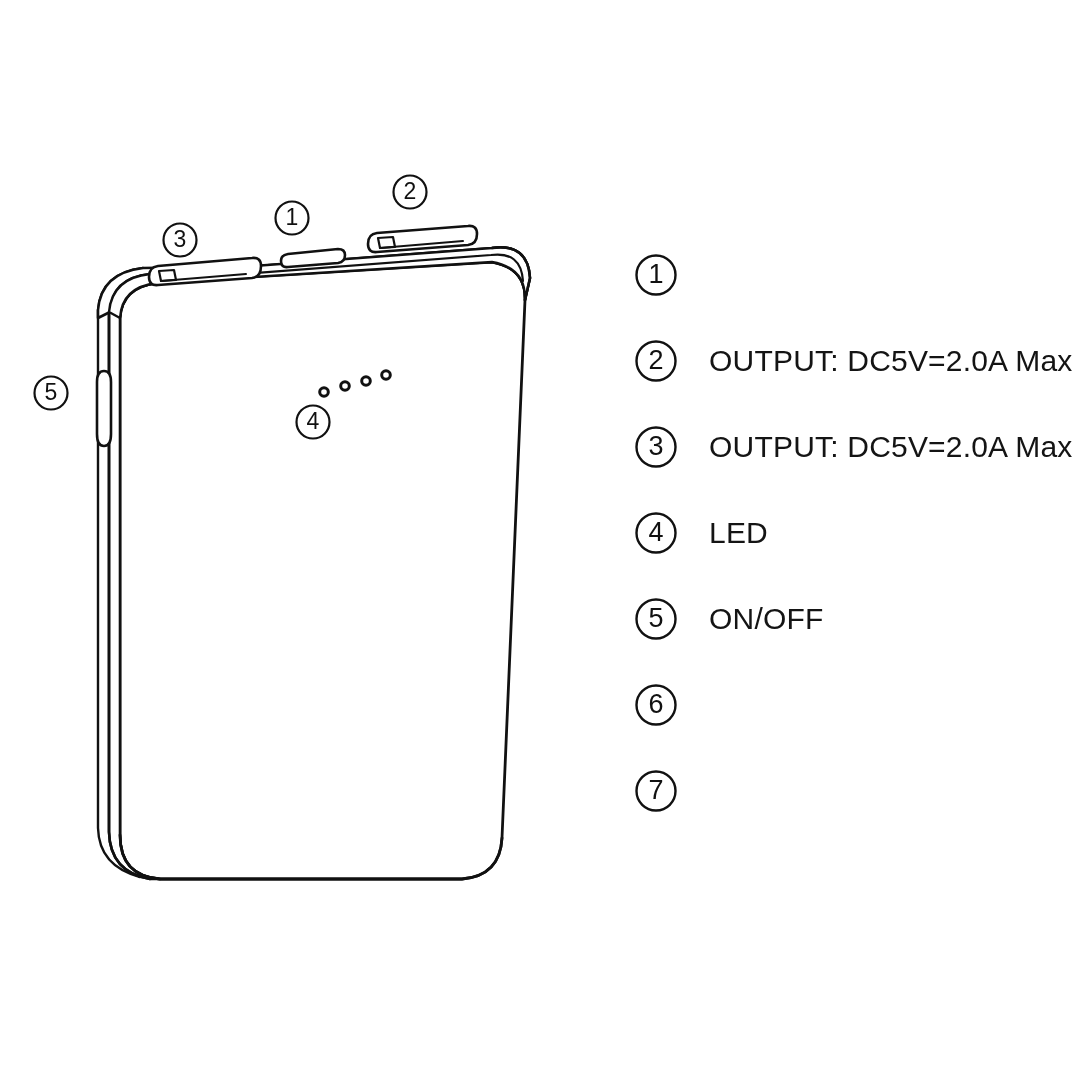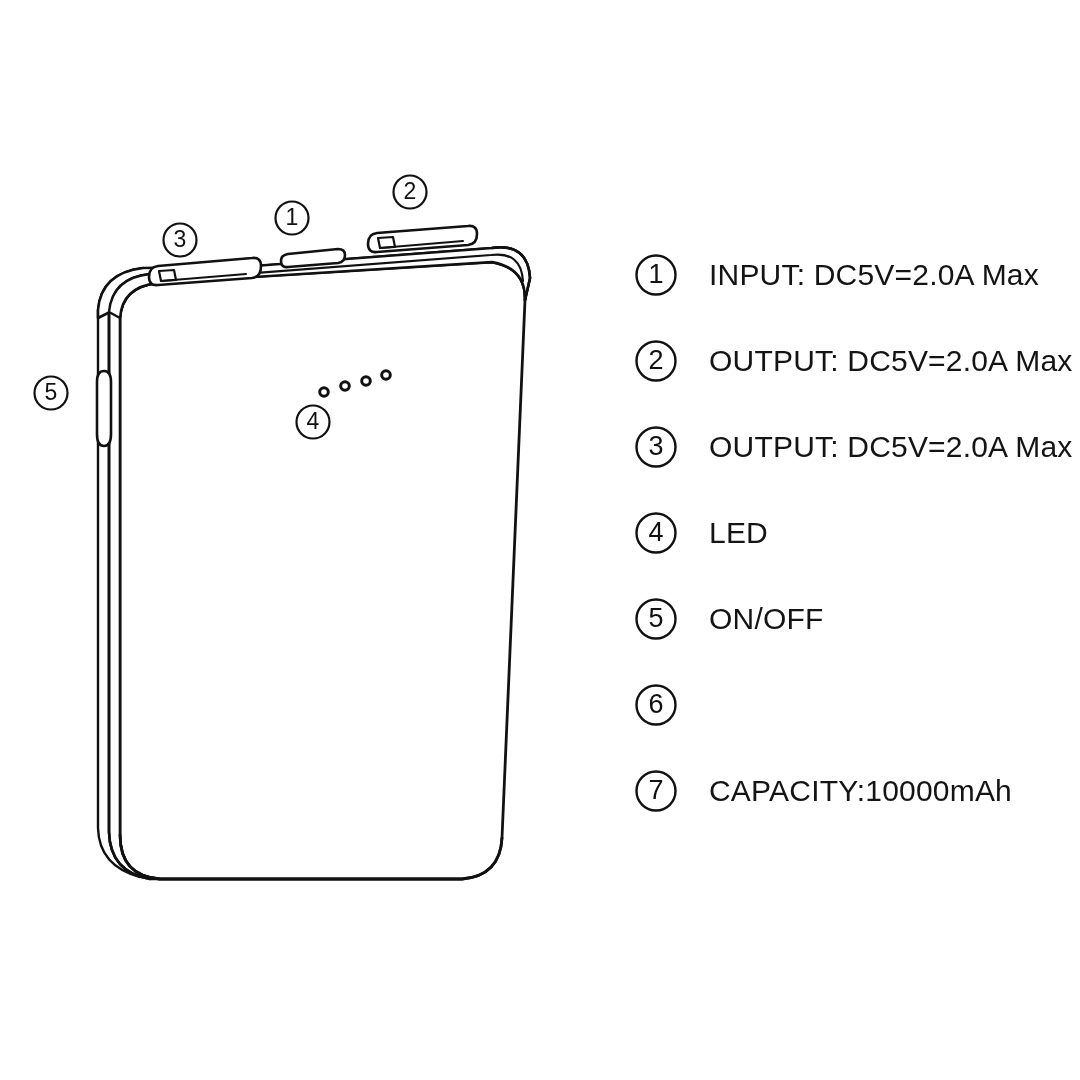--- a/index.html
+++ b/index.html
@@ -310,21 +310,20 @@
 
   <div class="legend">
 
     <div class="legend-row">
       <span class="legend-marker">
         <svg viewBox="0 0 44 44" xmlns="http://www.w3.org/2000/svg">
           <circle cx="22" cy="22" r="19.5" fill="#ffffff" stroke="#111111" stroke-width="2.4"></circle>
         </svg>
         <span class="mk-num">1</span>
       </span>
-      <span class="legend-label">INPUT: DC5V=2.0A Max</span>
     </div>
 
     <div class="legend-row">
       <span class="legend-marker">
         <svg viewBox="0 0 44 44" xmlns="http://www.w3.org/2000/svg">
           <circle cx="22" cy="22" r="19.5" fill="#ffffff" stroke="#111111" stroke-width="2.4"></circle>
         </svg>
         <span class="mk-num">2</span>
       </span>
       <span class="legend-label">OUTPUT: DC5V=2.0A Max</span>
@@ -369,18 +368,17 @@
       </span>
     </div>
 
     <div class="legend-row">
       <span class="legend-marker">
         <svg viewBox="0 0 44 44" xmlns="http://www.w3.org/2000/svg">
           <circle cx="22" cy="22" r="19.5" fill="#ffffff" stroke="#111111" stroke-width="2.4"></circle>
         </svg>
         <span class="mk-num">7</span>
       </span>
-      <span class="legend-label">CAPACITY:10000mAh</span>
     </div>
 
   </div>
 
 </div>
 
 </body></html>

